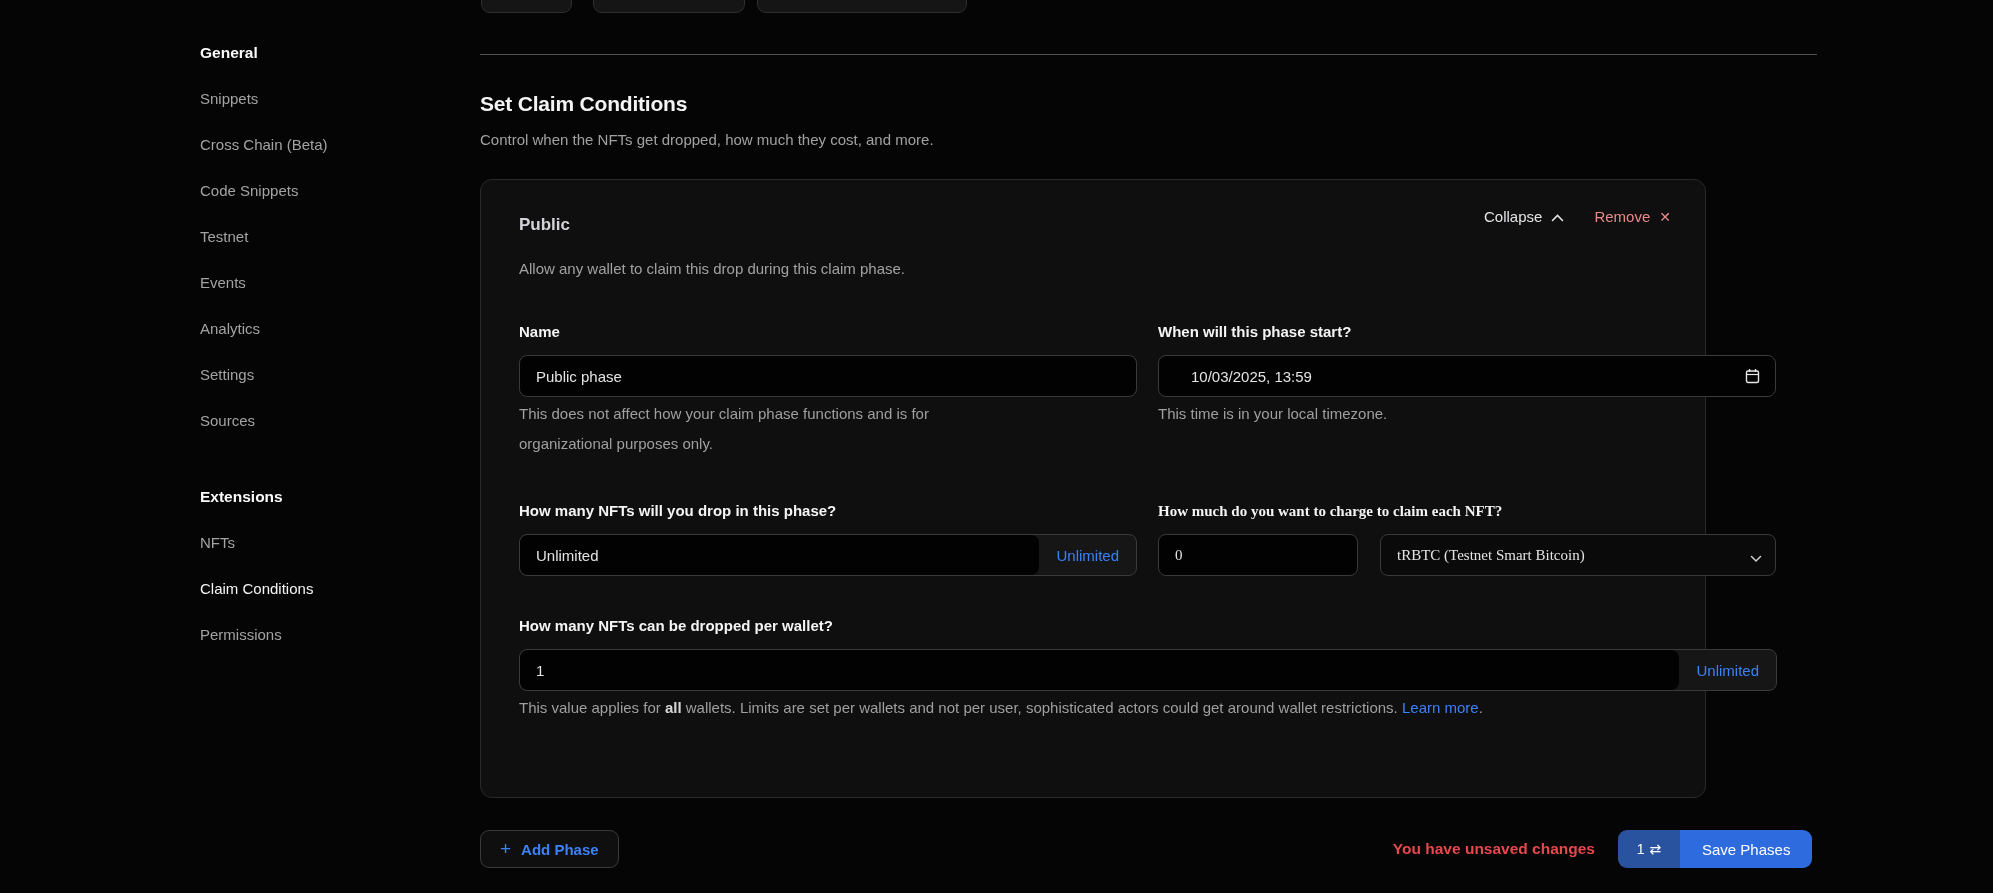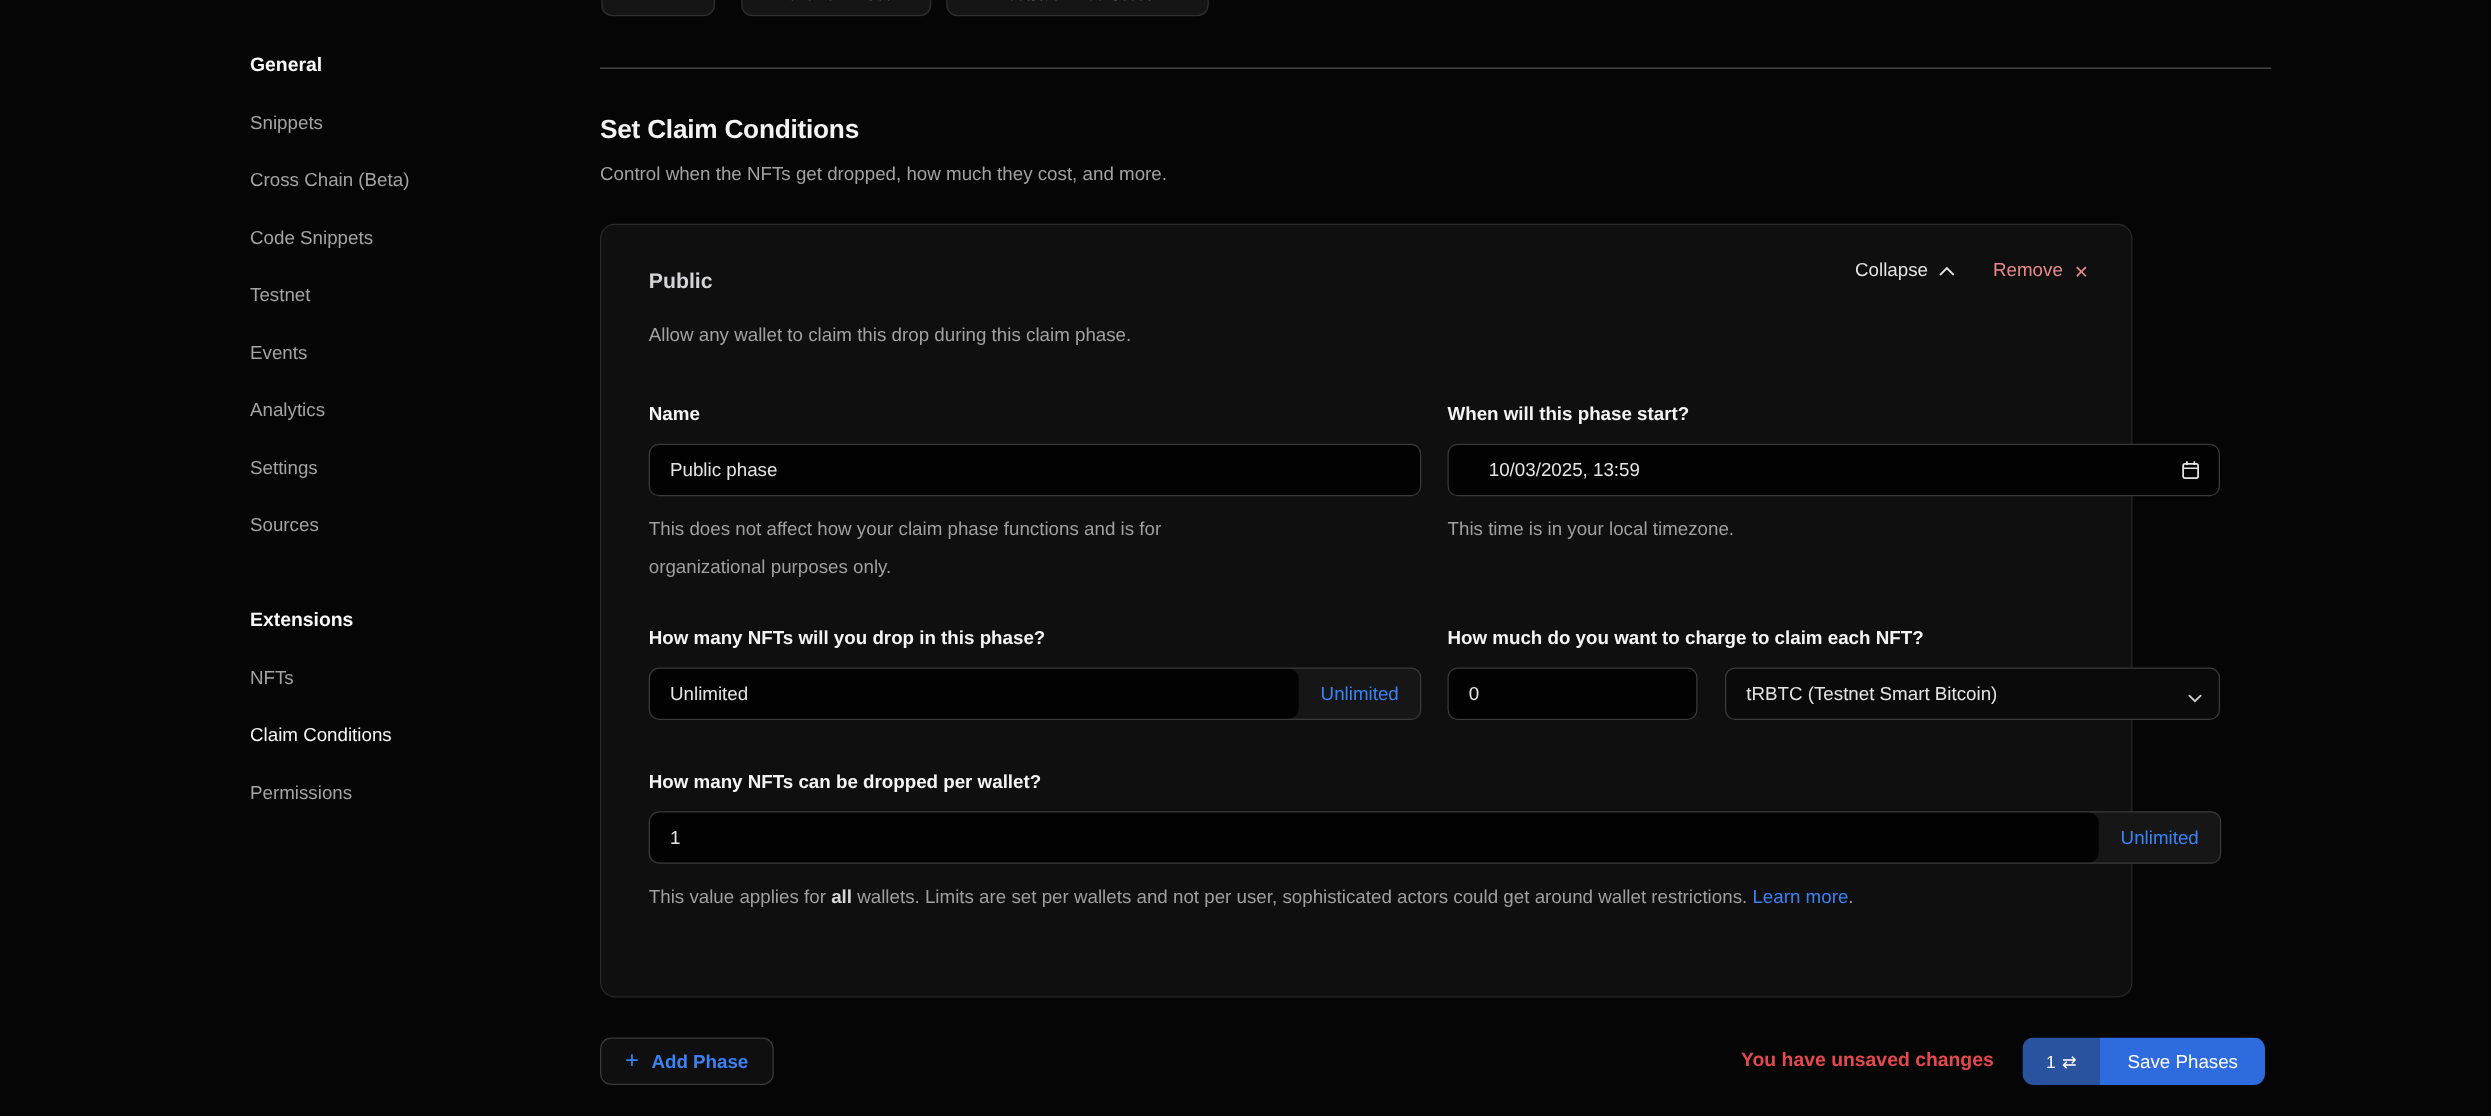--- a/index.html
+++ b/index.html
@@ -36,28 +36,28 @@
   .card-desc  { position:absolute; left:38px; top:80px; font-size:15px; color:#a1a1a1; }
   .card-actions { position:absolute; right:34px; top:28px; display:flex; gap:30px; }
   .btn-collapse { display:flex; align-items:center; gap:9px; color:#e4e4e7; font-size:15px; font-weight:500; cursor:pointer; background:none; border:none; font-family:inherit; }
   .btn-remove   { display:flex; align-items:center; gap:9px; color:#e98a8a; font-size:15px; font-weight:500; cursor:pointer; background:none; border:none; font-family:inherit; }
   .x-glyph { font-size:14px; line-height:1; }
   
   .field { position:absolute; }
   .f-name   { left:38px;  top:143px; width:618px; }
   .f-start  { left:677px; top:143px; width:618px; }
   .f-supply { left:38px;  top:322px; width:618px; }
-  .f-price  { left:677px; top:322px; width:618px; }
+  .f-price  { left:677px; top:322px; width:618px;font-family:Liberation Serif, serif; }
   .f-wallet { left:38px;  top:437px; width:1258px; }
   .f-label { display:block; font-size:15px; font-weight:700; color:#f4f4f5; height:18px; line-height:18px; margin-bottom:14px; }
   .text-input {
     width:100%; height:42px; background:#020202; border:1px solid #3a3a3a; border-radius:8px;
     color:#e4e4e4; font-size:15px; padding:0 16px; font-family:inherit; outline:none; display:block;
   }
-  .help { margin-top:12px; font-size:15px; line-height:30px; color:#9f9f9f; }
+  .help { margin-top:2px; font-size:15px; line-height:30px; color:#9f9f9f; }
   .help-narrow { width:505px; }
   .help-wide { width:1125px; }
   .help b { color:#d6d6d6; font-weight:700; }
   .link { color:#3b82f6; text-decoration:none; cursor:pointer; }
   
   .date-input {
     position:relative; width:100%; height:42px; background:#020202; border:1px solid #3a3a3a; border-radius:8px;
     color:#e4e4e4; font-size:15px; display:flex; align-items:center; padding:0 32px; cursor:text;
   }
   .date-input .cal { position:absolute; right:15px; top:12px; color:#e6e6e6; }

